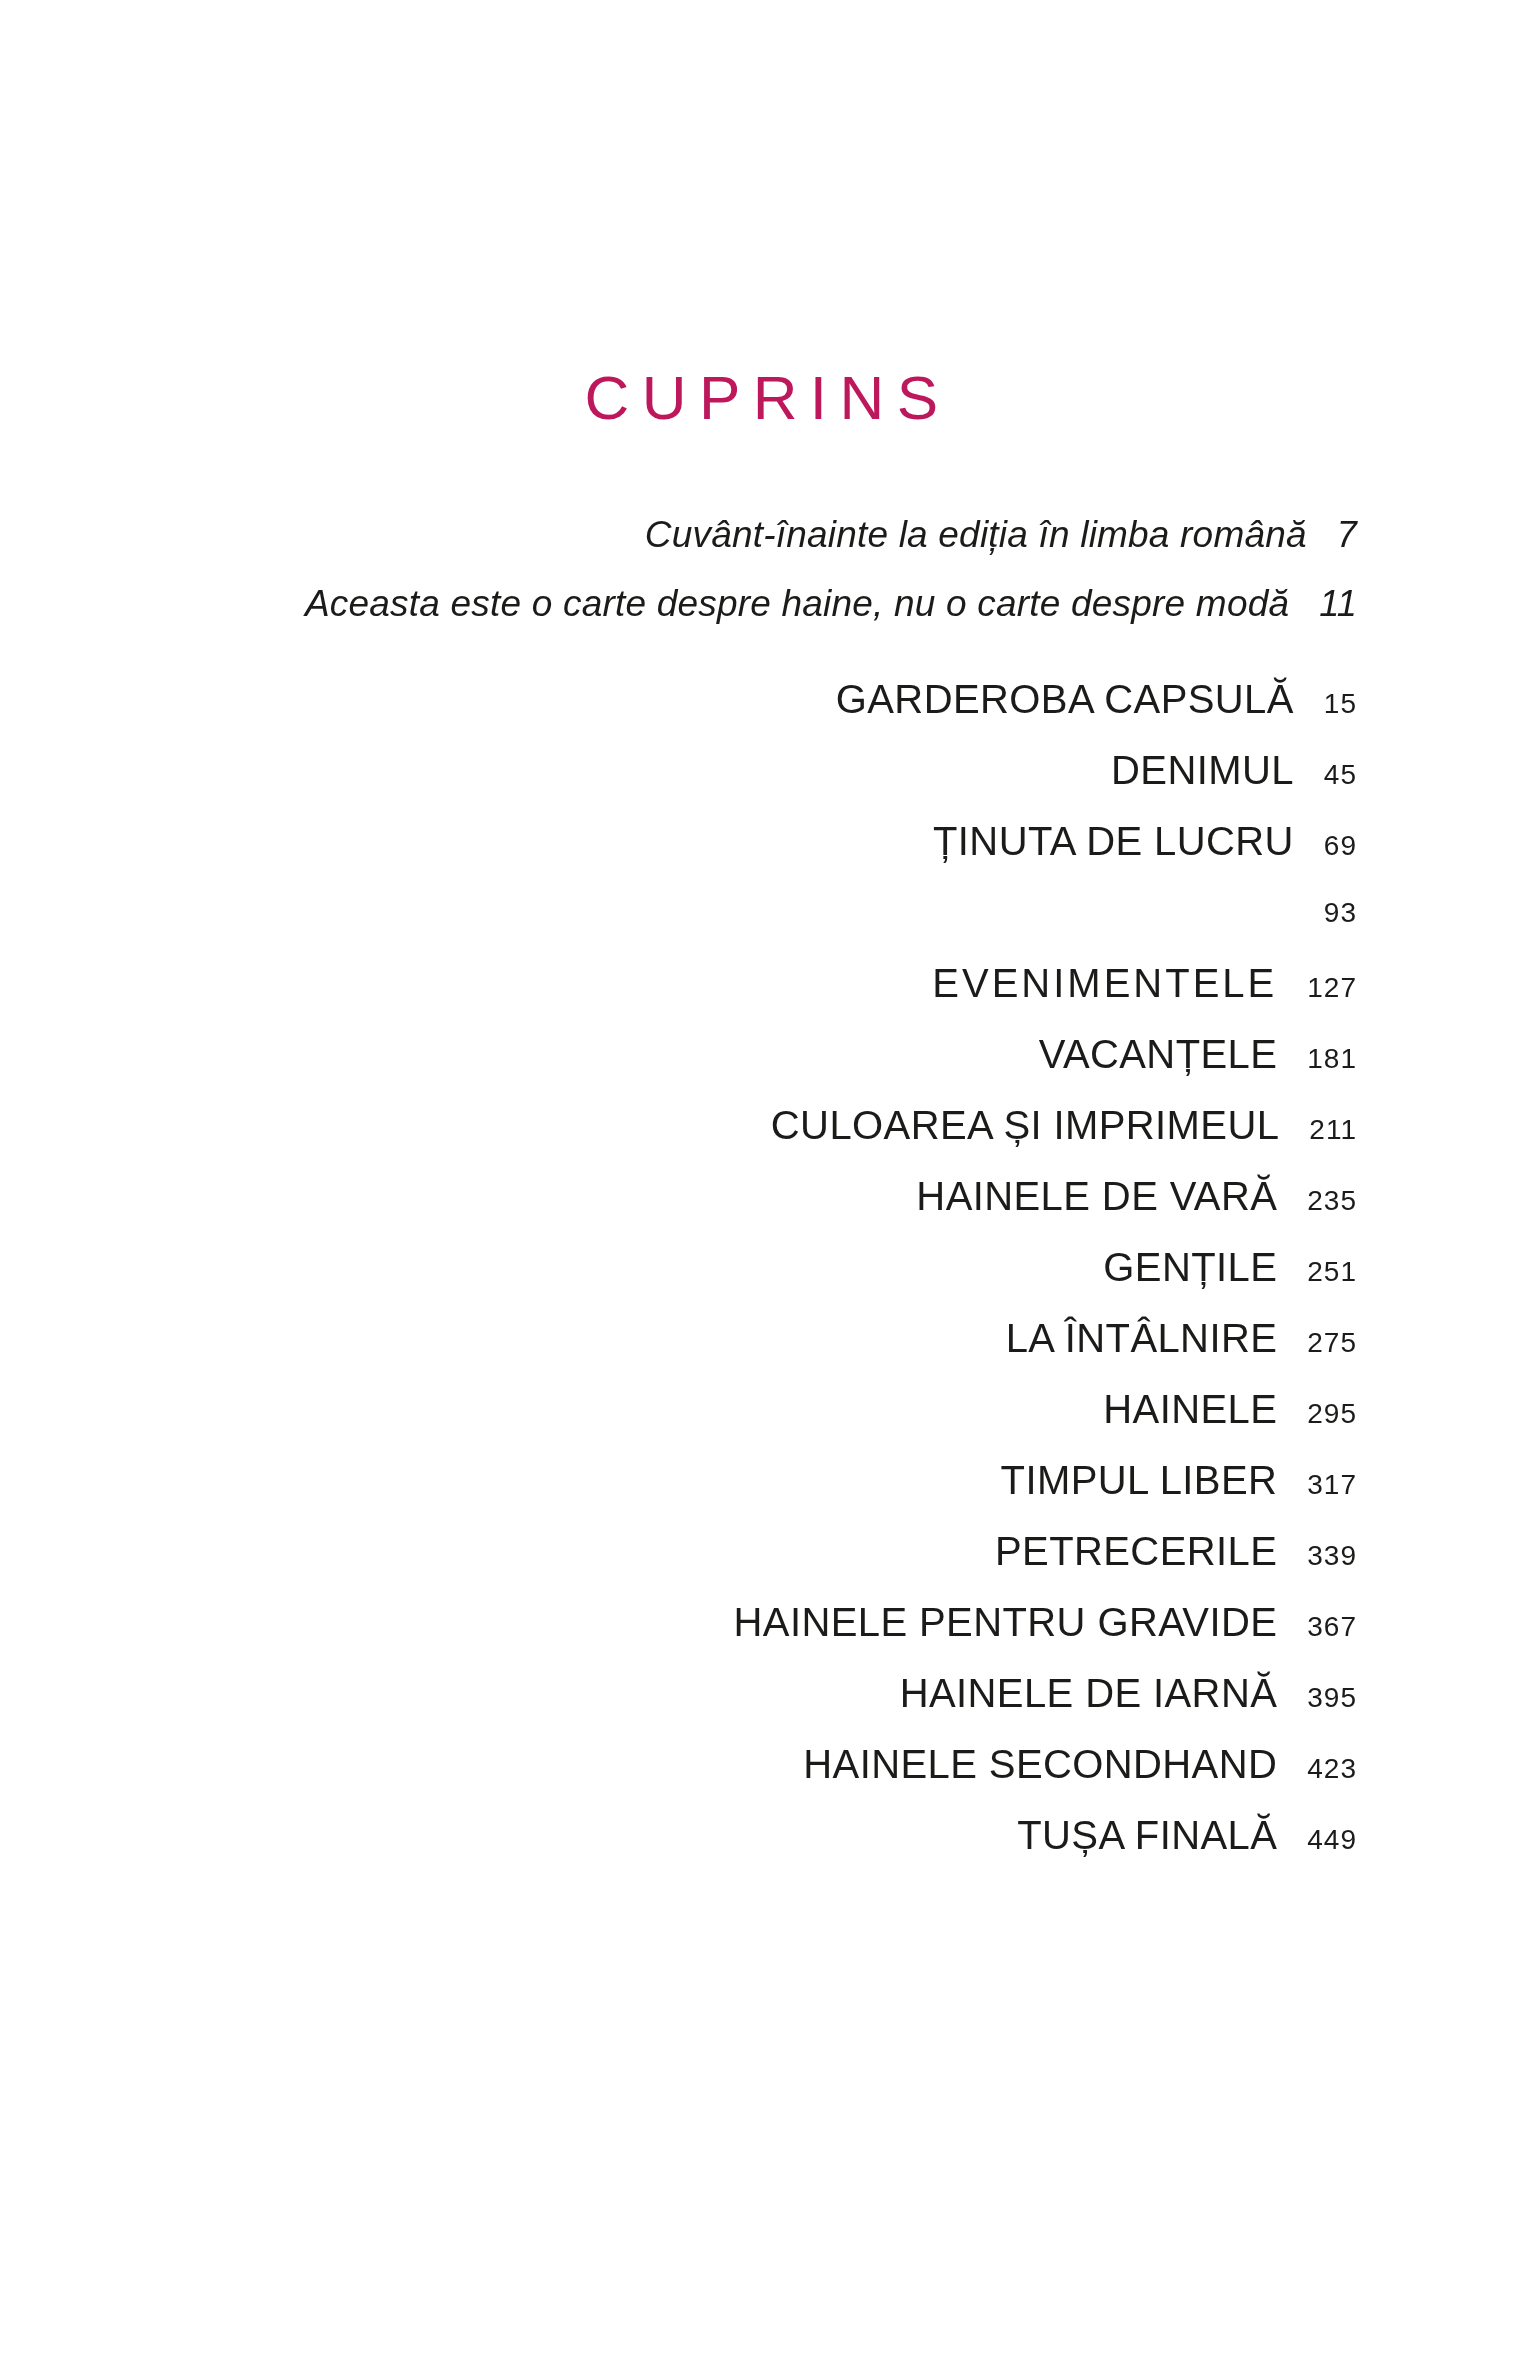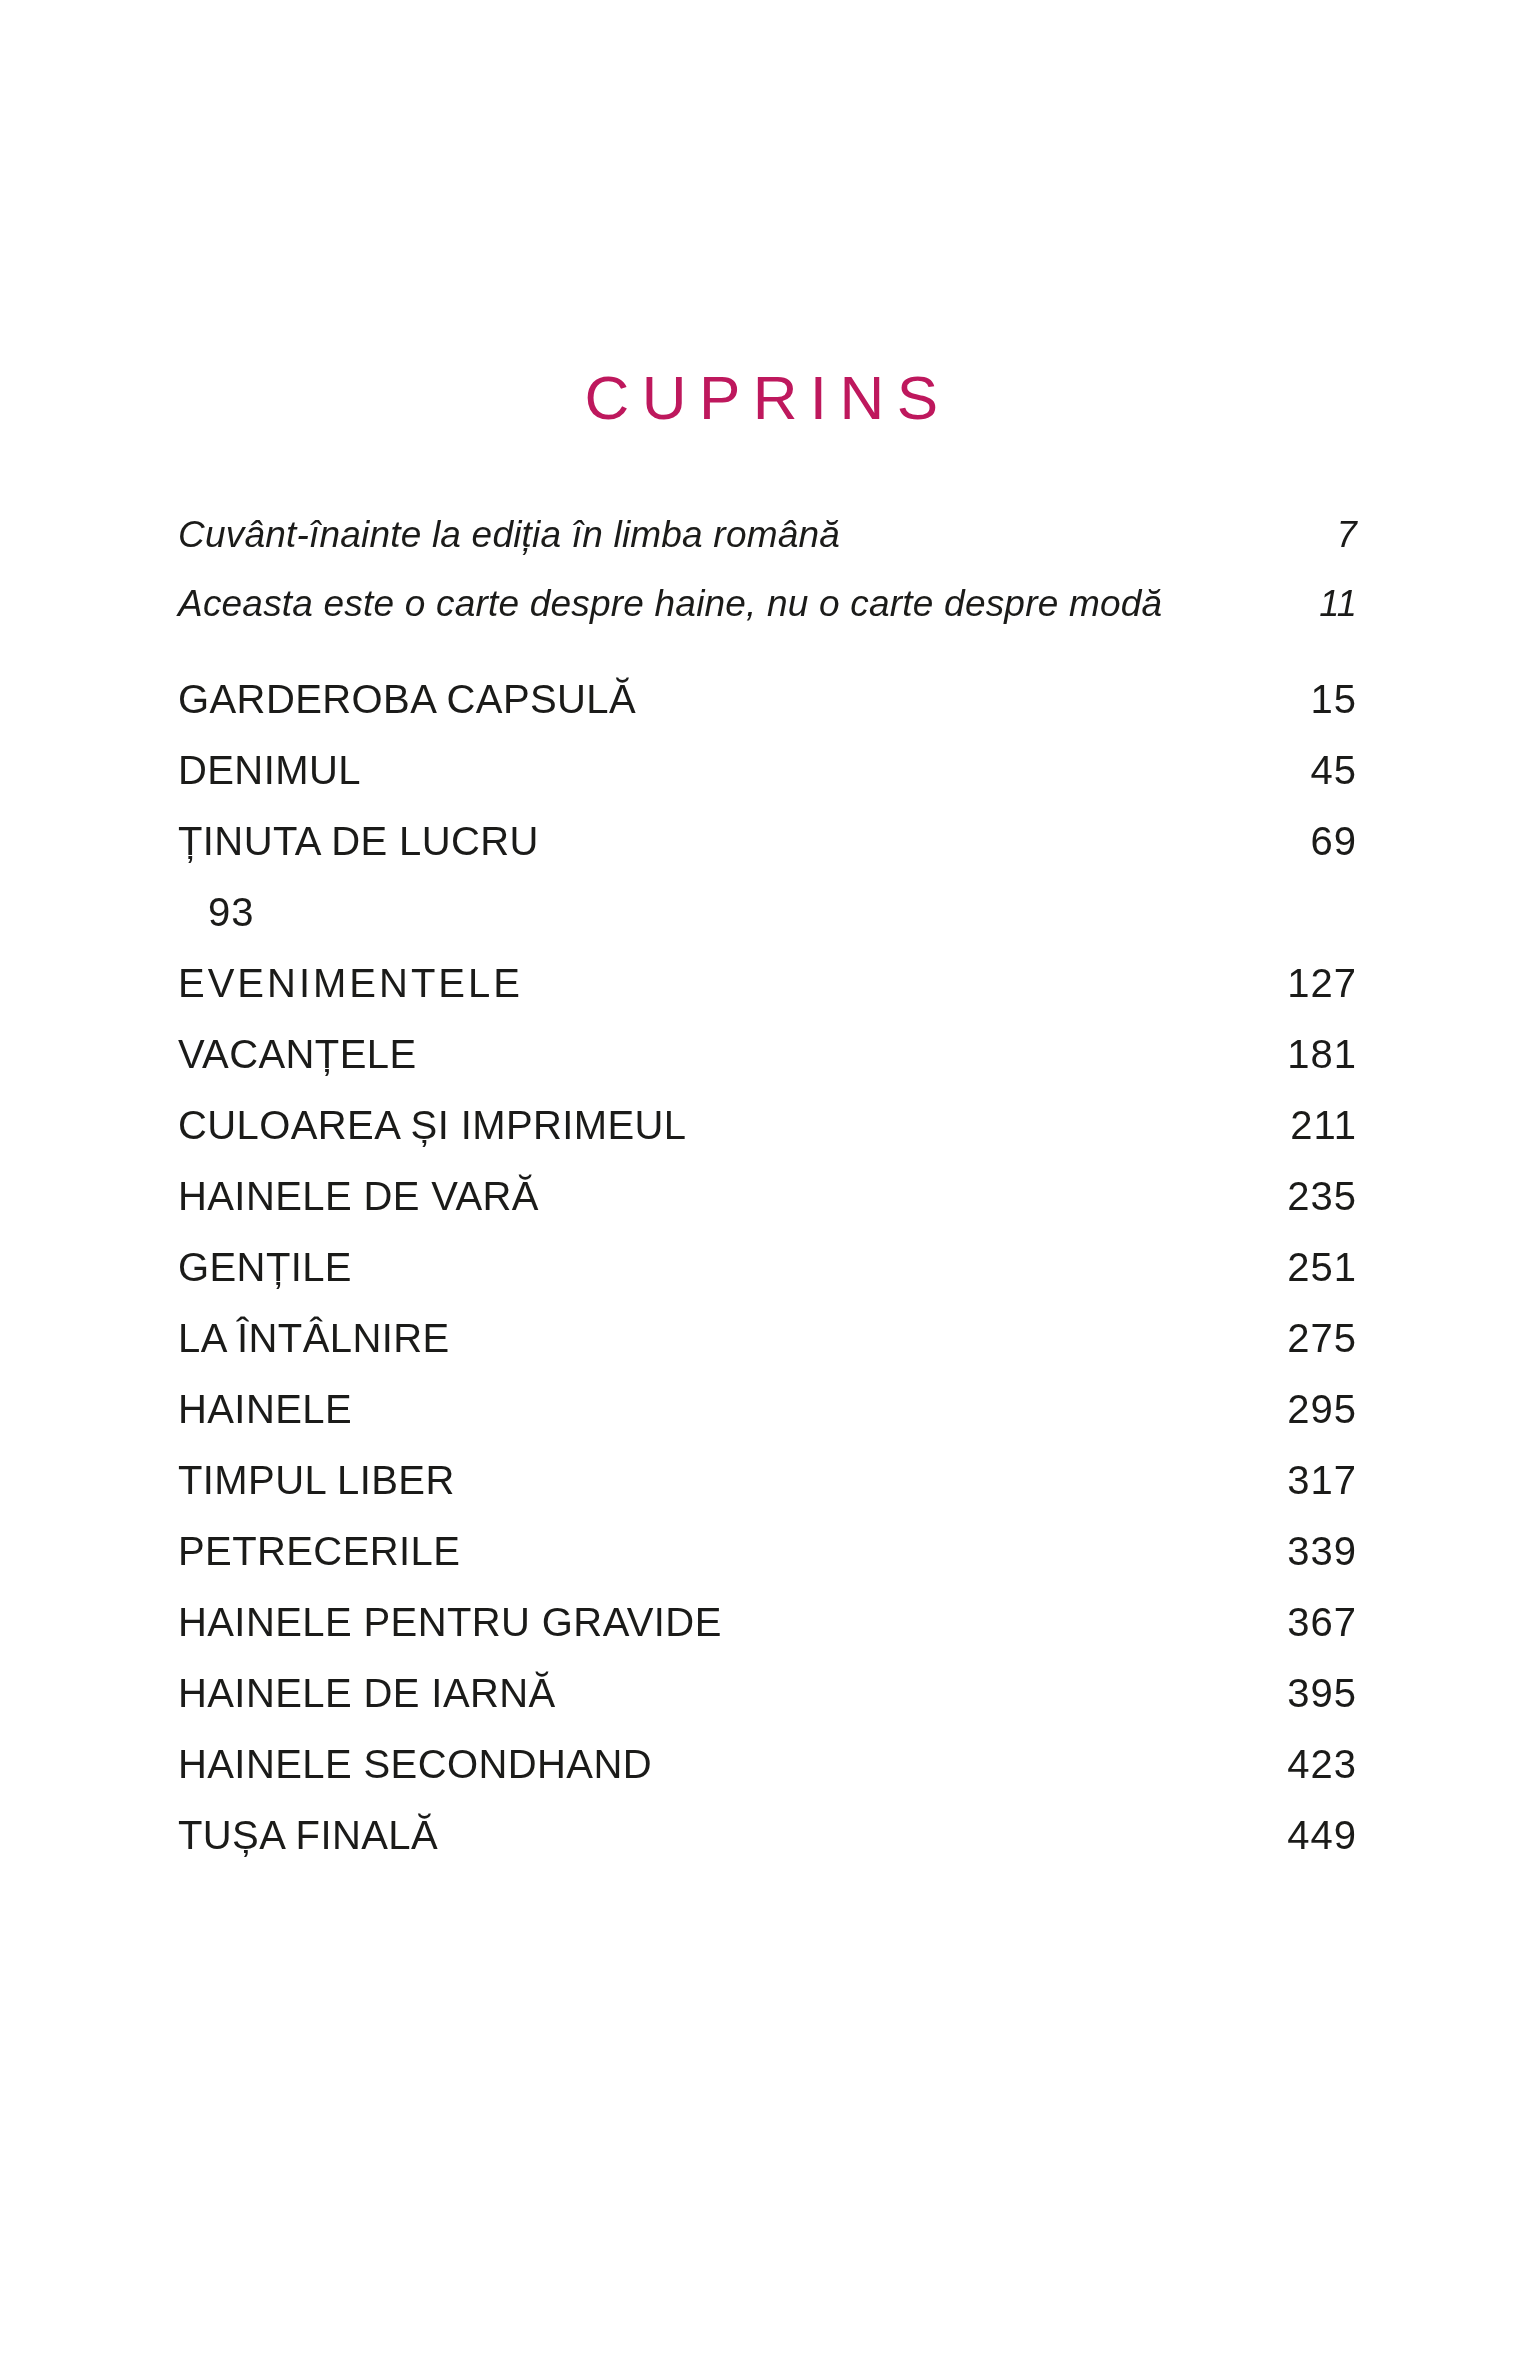--- a/index.html
+++ b/index.html
@@ -33,21 +33,21 @@
     color: #be185d;
   }
   .toc {
     position: absolute;
     top: 500px;
     left: 178px;
     width: 1179px;
   }
   .row {
     display: flex;
-    justify-content: space-between;
+    justify-content: flex-end;
     align-items: baseline;
   }
   .row .label {
     min-width: 0;
     white-space: nowrap;
   }
   .row .pagenum {
     flex: 0 0 auto;
     text-align: right;
     padding-left: 30px;
@@ -70,21 +70,21 @@
   .chapters .row {
     height: 71px;
     line-height: 71px;
     font-size: 40px;
     letter-spacing: 0.4px;
   }
   .chapters .row.tracked .label {
     letter-spacing: 3px;
   }
   .chapters .pagenum {
-    font-size: 40px;
+    font-size: 28px;
     letter-spacing: 1px;
   }
 </style>
 </head>
 <body>
 
 <div class="page">
 
   <h1 class="toc-title">CUPRINS</h1>
 

